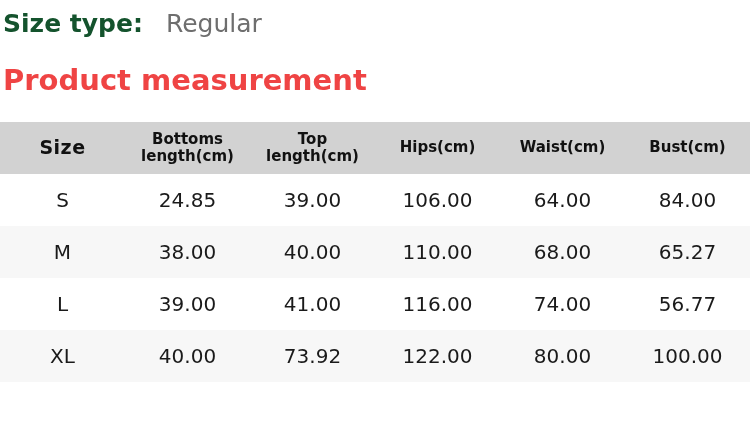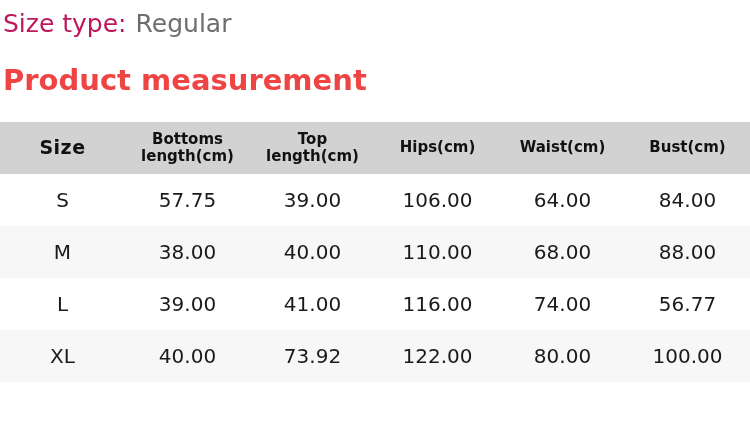--- a/index.html
+++ b/index.html
@@ -23,26 +23,26 @@
     width: 750px;
     padding-top: 9px;
   }
   .size-type-line {
     margin-left: 3px;
     font-size: 25px;
     line-height: 1.2;
     white-space: nowrap;
   }
   .size-type-line .label {
-    font-weight: normal;
-    color: #be185d;
+    font-weight: bold;
+    color: #14532d;
   }
   .size-type-line .value {
     color: var(--muted);
-    margin-left: 9px;
+    margin-left: 23px;
     font-weight: 400;
     text-align: center;
   }
   .section-title {
     margin: 24px 0 0 3px;
     font-size: 29px;
     line-height: 1.2;
     font-weight: bold;
     color: #ef4444;
   }
@@ -104,33 +104,33 @@
           <th>Bottoms length(cm)</th>
           <th>Top length(cm)</th>
           <th>Hips(cm)</th>
           <th>Waist(cm)</th>
           <th>Bust(cm)</th>
         </tr>
     </thead>
     <tbody id="table-body">
         <tr>
           <td>S</td>
-          <td>57.75</td>
+          <td>24.85</td>
           <td>39.00</td>
           <td>106.00</td>
           <td>64.00</td>
           <td>84.00</td>
         </tr>
         <tr>
           <td>M</td>
           <td>38.00</td>
           <td>40.00</td>
           <td>110.00</td>
           <td>68.00</td>
-          <td>88.00</td>
+          <td>65.27</td>
         </tr>
         <tr>
           <td>L</td>
           <td>39.00</td>
           <td>41.00</td>
           <td>116.00</td>
           <td>74.00</td>
           <td>56.77</td>
         </tr>
         <tr>

